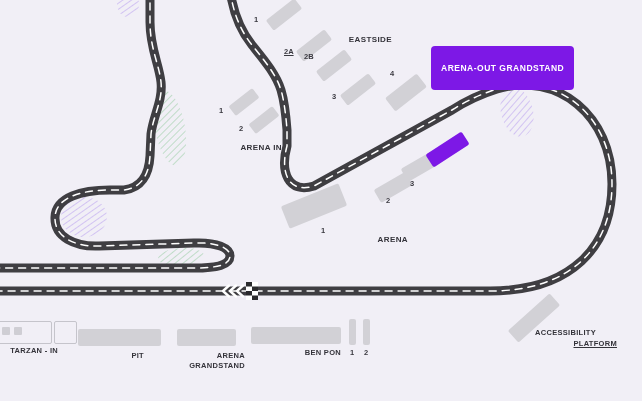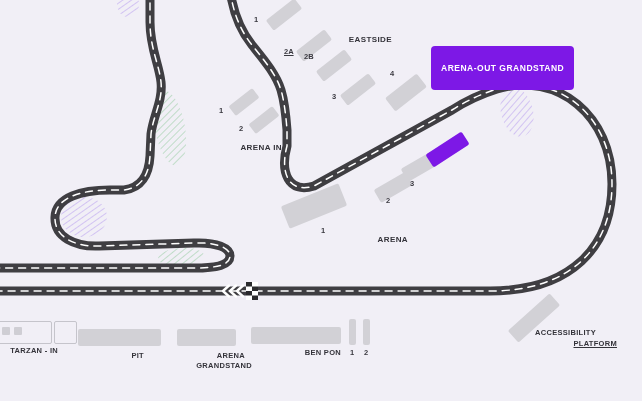--- a/index.html
+++ b/index.html
@@ -111,18 +111,18 @@
   <div class="num" style="left:321px;top:226px;">1</div>
   <div class="num" style="left:386px;top:196px;">2</div>
   <div class="num" style="left:410px;top:179px;">3</div>
 
   <div class="num" style="left:350px;top:348px;">1</div>
   <div class="num" style="left:364px;top:348px;">2</div>
 
   <div class="lbl small-lbl" style="left:-2px;top:346px;width:60px;">TARZAN - IN</div>
   <div class="lbl small-lbl" style="left:61px;top:351px;width:83px;">PIT</div>
   <div class="lbl small-lbl" style="left:168px;top:351px;width:77px;">ARENA</div>
-  <div class="lbl small-lbl" style="left:175px;top:361px;width:77px;">GRANDSTAND</div>
+  <div class="lbl small-lbl" style="left:168px;top:361px;width:77px;">GRANDSTAND</div>
   <div class="lbl small-lbl" style="left:251px;top:348px;width:90px;">BEN PON</div>
   <div class="lbl small-lbl" style="left:512px;top:328px;width:84px;">ACCESSIBILITY</div>
   <div class="lbl small-lbl" style="left:533px;top:339px;width:84px;text-decoration:underline;">PLATFORM</div>
 
 </div>
 
 </body></html>

